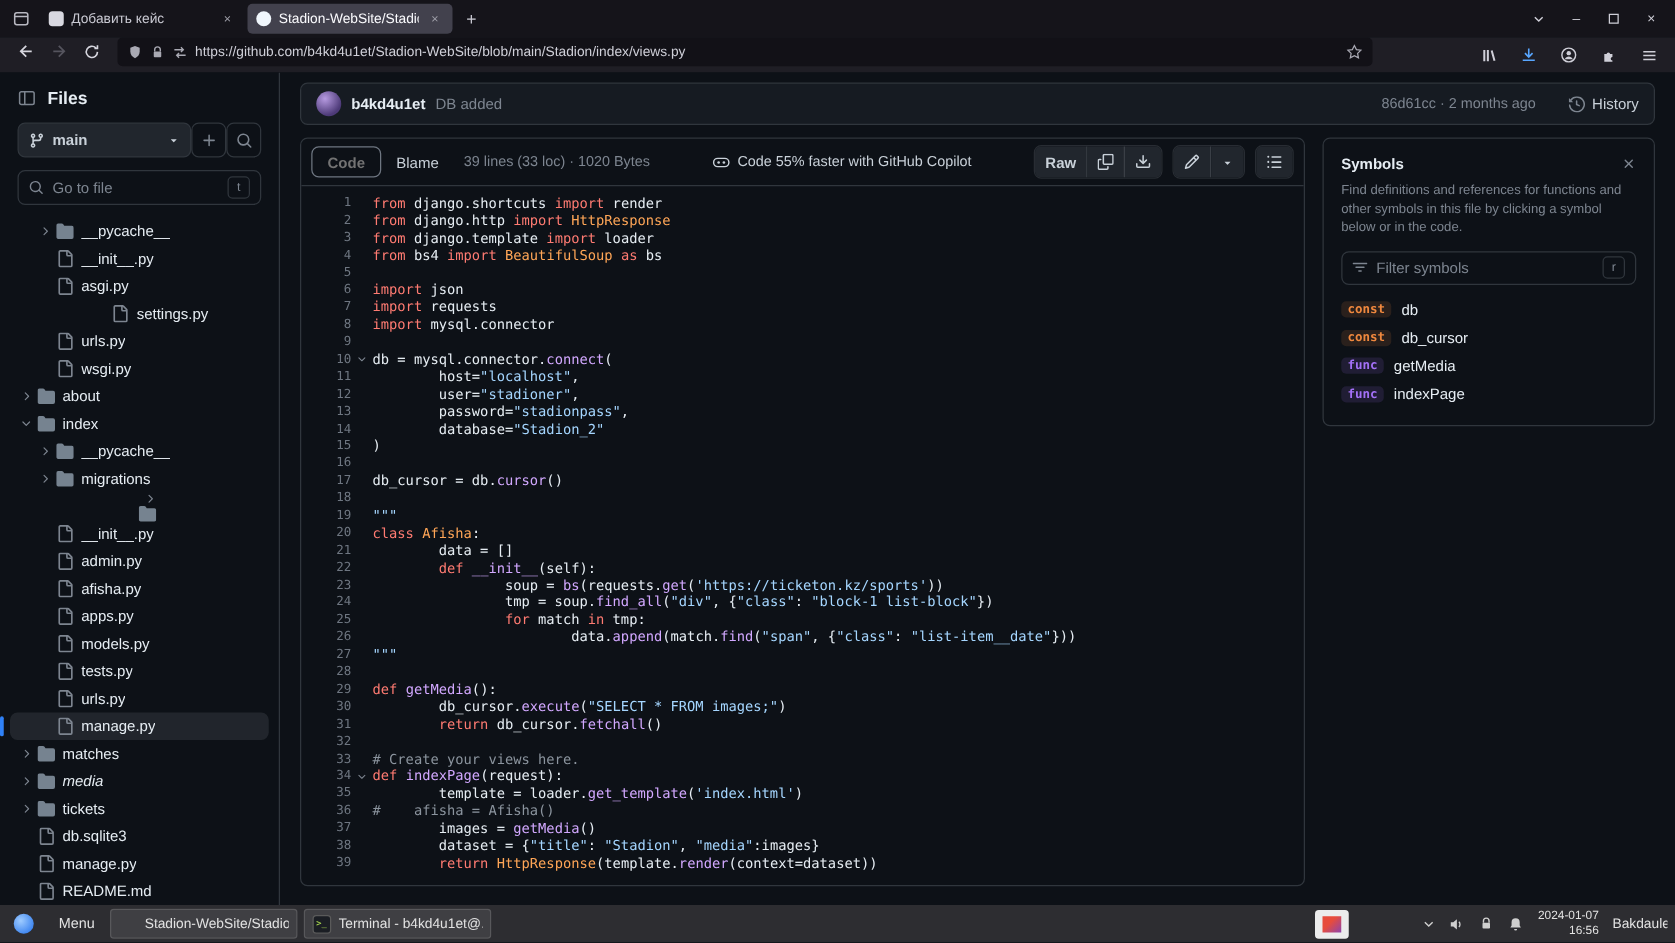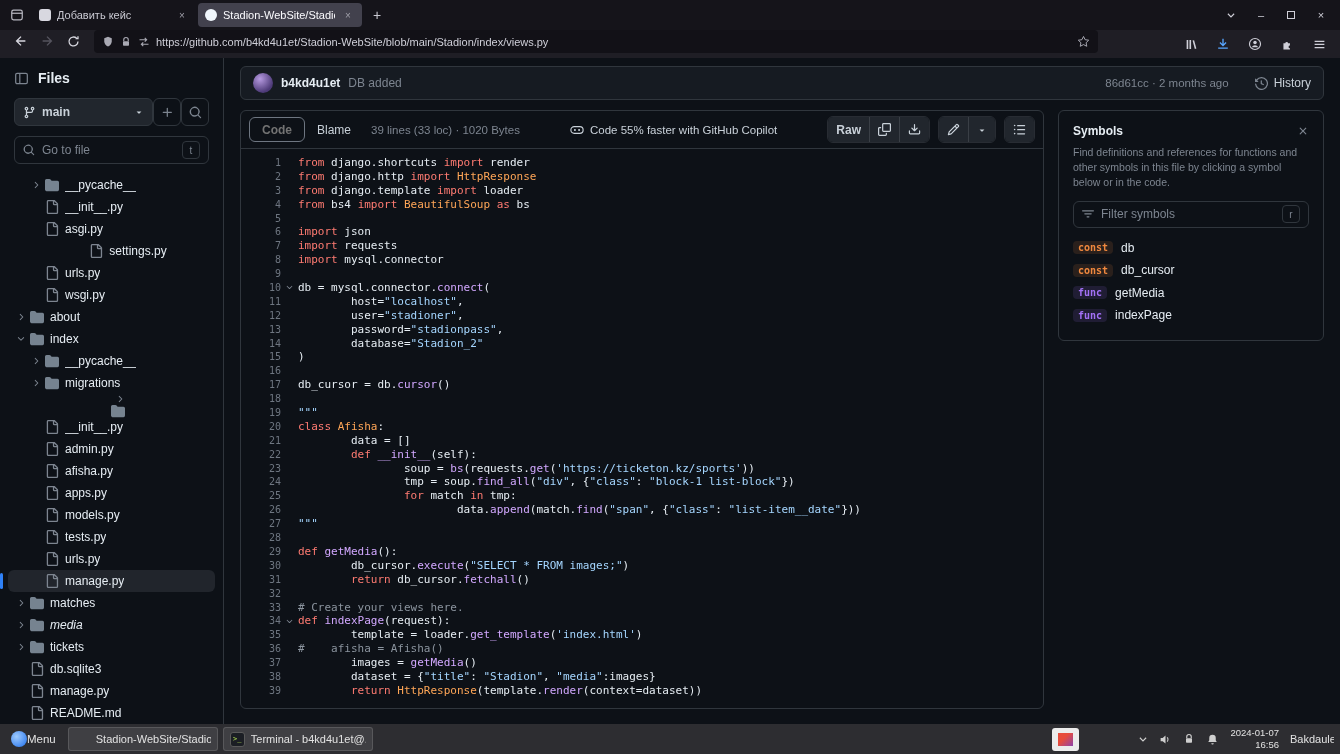--- a/index.html
+++ b/index.html
@@ -88,21 +88,21 @@
 .sym-desc{font-size:10.5px;color:#7d8590;line-height:1.45;margin-bottom:10px}
 .sym-filter{height:27px;border:1px solid #30363d;border-radius:6px;display:flex;align-items:center;gap:7px;padding:0 8px;color:#7d8590;font-size:12px;margin-bottom:9px}
 .sym-row{height:22.5px;display:flex;align-items:center;gap:8px}
 .sym-badge{font-size:10px;font-weight:700;padding:1px 5px;border-radius:4px;font-family:"DejaVu Sans Mono",monospace}
 .sym-badge.const{color:#f0883e;background:rgba(240,136,62,0.13)}
 .sym-badge.func{color:#a371f7;background:rgba(163,113,247,0.13)}
 .sym-name{font-size:12px;color:#e6edf3}
 
 
 .taskbar{height:30px;background:#2d2d31;display:flex;align-items:center;padding:0 4px;gap:5px;color:#e2e2e2}
-.menu-btn{display:flex;align-items:center;gap:0;padding:0 7px;height:26px;font-size:11.5px}
+.menu-btn{display:flex;align-items:center;gap:20px;padding:0 7px;height:26px;font-size:11.5px}
 .menu-ico{width:16px;height:16px;border-radius:50%;background:radial-gradient(circle at 35% 35%,#9ecbff,#1f6feb)}
 .task-btn{width:150px;height:24px;background:rgba(255,255,255,0.09);border:1px solid rgba(255,255,255,0.13);border-radius:3px;display:flex;align-items:center;gap:6px;padding:0 6px;font-size:11px}
 .task-btn .t{white-space:nowrap;overflow:hidden}
 .ff-ico{width:15px;height:15px;border-radius:50%;background:radial-gradient(circle at 62% 38%,#3550b4 0 27%,#ffb300 30% 55%,#ff4h00 0),radial-gradient(circle at 60% 40%,#3550b4 0 27%,#ff9500 30% 60%,#e8452c 62%);flex-shrink:0}
 .term-ico{width:15px;height:15px;background:#1b1e24;border:1px solid #5a5a5a;border-radius:3px;color:#b5e853;font-size:7px;display:flex;align-items:center;justify-content:center;font-family:"DejaVu Sans Mono",monospace;flex-shrink:0}
 .tray{margin-left:auto;display:flex;align-items:center;gap:11px;padding-right:2px}
 .tray-app{width:27px;height:23px;background:#ececec;border-radius:3px;display:flex;align-items:center;justify-content:center;margin-right:48px}
 .tray-app-inner{width:15px;height:13px;background:linear-gradient(135deg,#e74c3c 40%,#8e44ad)}
 .tray-ico{color:#cfcfcf}
 .clock{font-size:9.5px;text-align:right;line-height:1.3;color:#e2e2e2}

